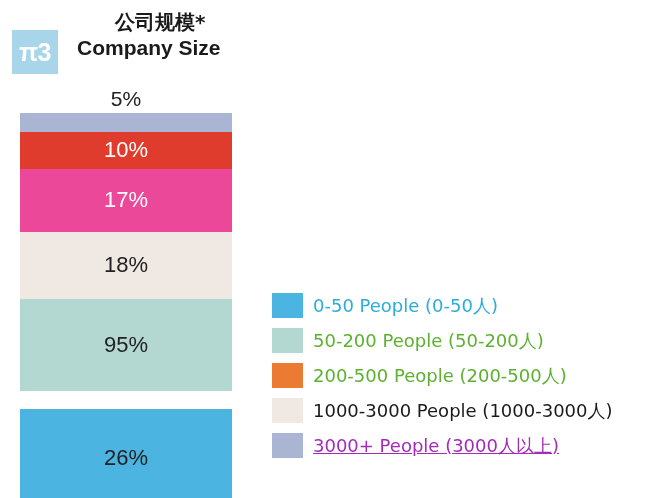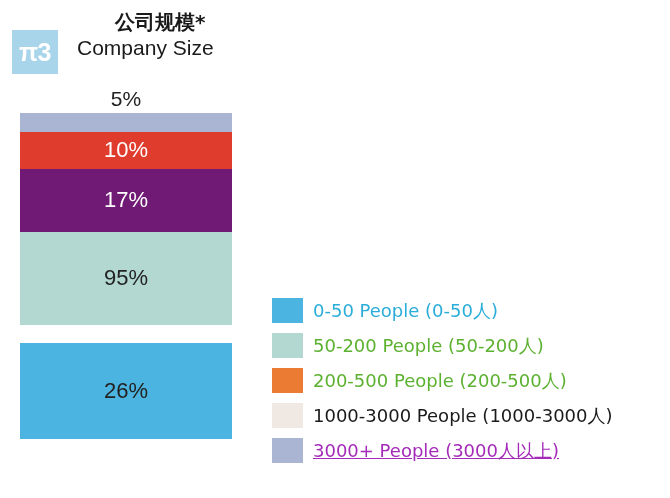--- a/index.html
+++ b/index.html
@@ -28,21 +28,21 @@
     font-family: "Liberation Sans", "DejaVu Sans", sans-serif;
   }
   .title-block { position: absolute; left: 77px; top: 10px; }
   .title-cn {
     font-size: 20px; font-weight: bold; color: #1a1a1a;
     line-height: 25px; white-space: nowrap;
     font-family: "DejaVu Sans", "Liberation Sans", sans-serif;
     margin-left: 38px;
   }
   .title-en {
-    font-size: 21px; font-weight: normal; color: #1a1a1a;
+    font-size: 21px; font-weight: bold; color: #1a1a1a;
     line-height: 26px; white-space: nowrap;
   }
 
   
   .callout-label {
     position: absolute; left: 96px; top: 88px;
     width: 60px; text-align: center;
     font-size: 21px; color: #222222; line-height: 22px;
   }
   .callout-tick {
@@ -58,21 +58,21 @@
   }
   .seg {
     display: flex; align-items: center; justify-content: center;
     font-size: 22px; line-height: 1;
   }
   .seg-label { pointer-events: none; }
 
   
   .legend { position: absolute; left: 272px; top: 288px; }
   .legend-row {
-    display: flex; align-items: flex-end;
+    display: flex; align-items: center;
     height: 35px;
   }
   .legend-swatch {
     width: 31px; height: 25px; flex: 0 0 31px;
   }
   .legend-text {
     margin-left: 10px;
     font-size: 18px;
     white-space: nowrap;
     font-family: "DejaVu Sans", "Liberation Sans", sans-serif;
@@ -93,22 +93,25 @@
   </div>
 
   <div class="callout-label">5%</div>
   <div class="callout-tick"></div>
 
   <div class="bar" id="bar">
       <div class="seg" style="flex: 0 0 4.9505%; background: rgb(170, 180, 211); color: rgb(34, 34, 34);"></div>
       <div class="seg" style="flex: 0 0 9.90099%; background: rgb(224, 60, 46); color: rgb(255, 255, 255);">
         <span class="seg-label">10%</span>
       </div>
-      <div class="seg" style="flex: 0 0 16.8317%; background: #701a75; color: rgb(255, 255, 255); align-items: center;">
+      <div class="seg" style="flex: 0 0 16.8317%; background: #ec4899; color: rgb(255, 255, 255); align-items: center;">
         <span class="seg-label">17%</span>
+      </div>
+      <div class="seg" style="flex: 0 0 17.8218%; background: rgb(240, 232, 226); color: rgb(34, 34, 34);">
+        <span class="seg-label">18%</span>
       </div>
       <div class="seg" style="flex: 0 0 24.7525%; background: rgb(178, 216, 209); color: rgb(34, 34, 34);">
         <span class="seg-label">95%</span>
       </div>
       <div class="seg" style="flex: 0 0 25.7426%; background: rgb(76, 180, 224); color: rgb(34, 34, 34); margin-top: 18px;">
         <span class="seg-label">26%</span>
       </div>
     </div>
 
   <div class="legend" id="legend">

